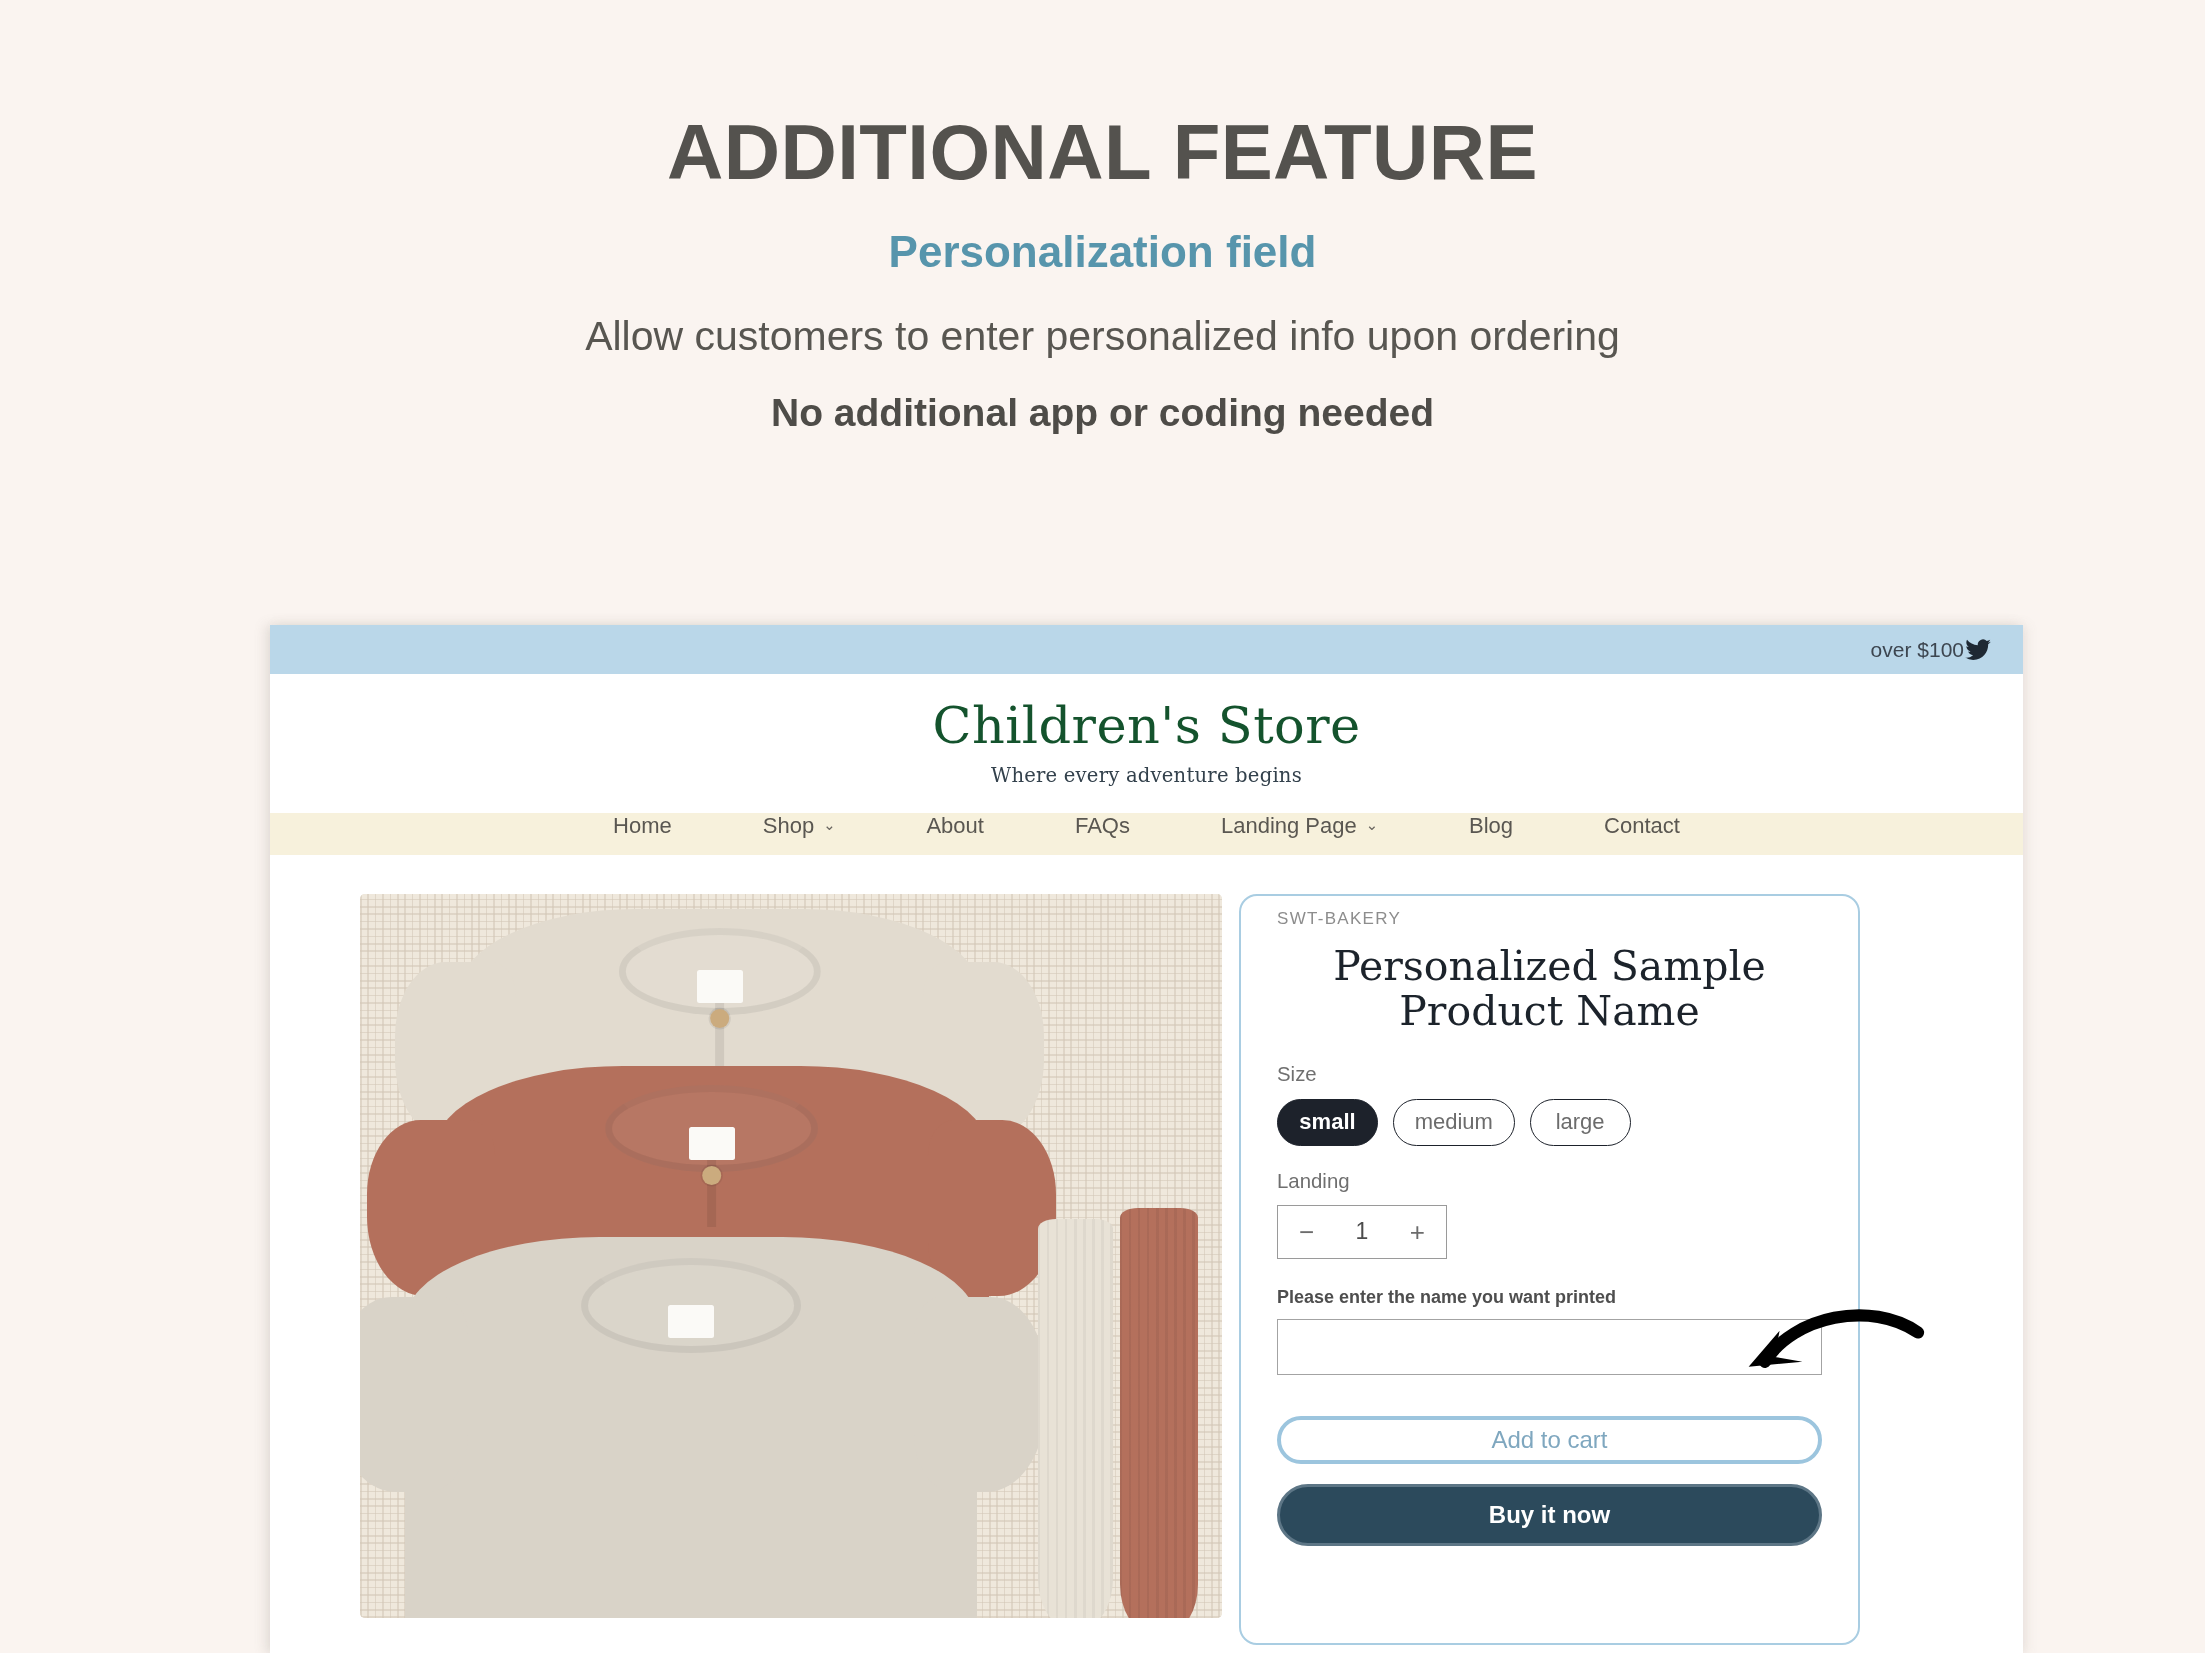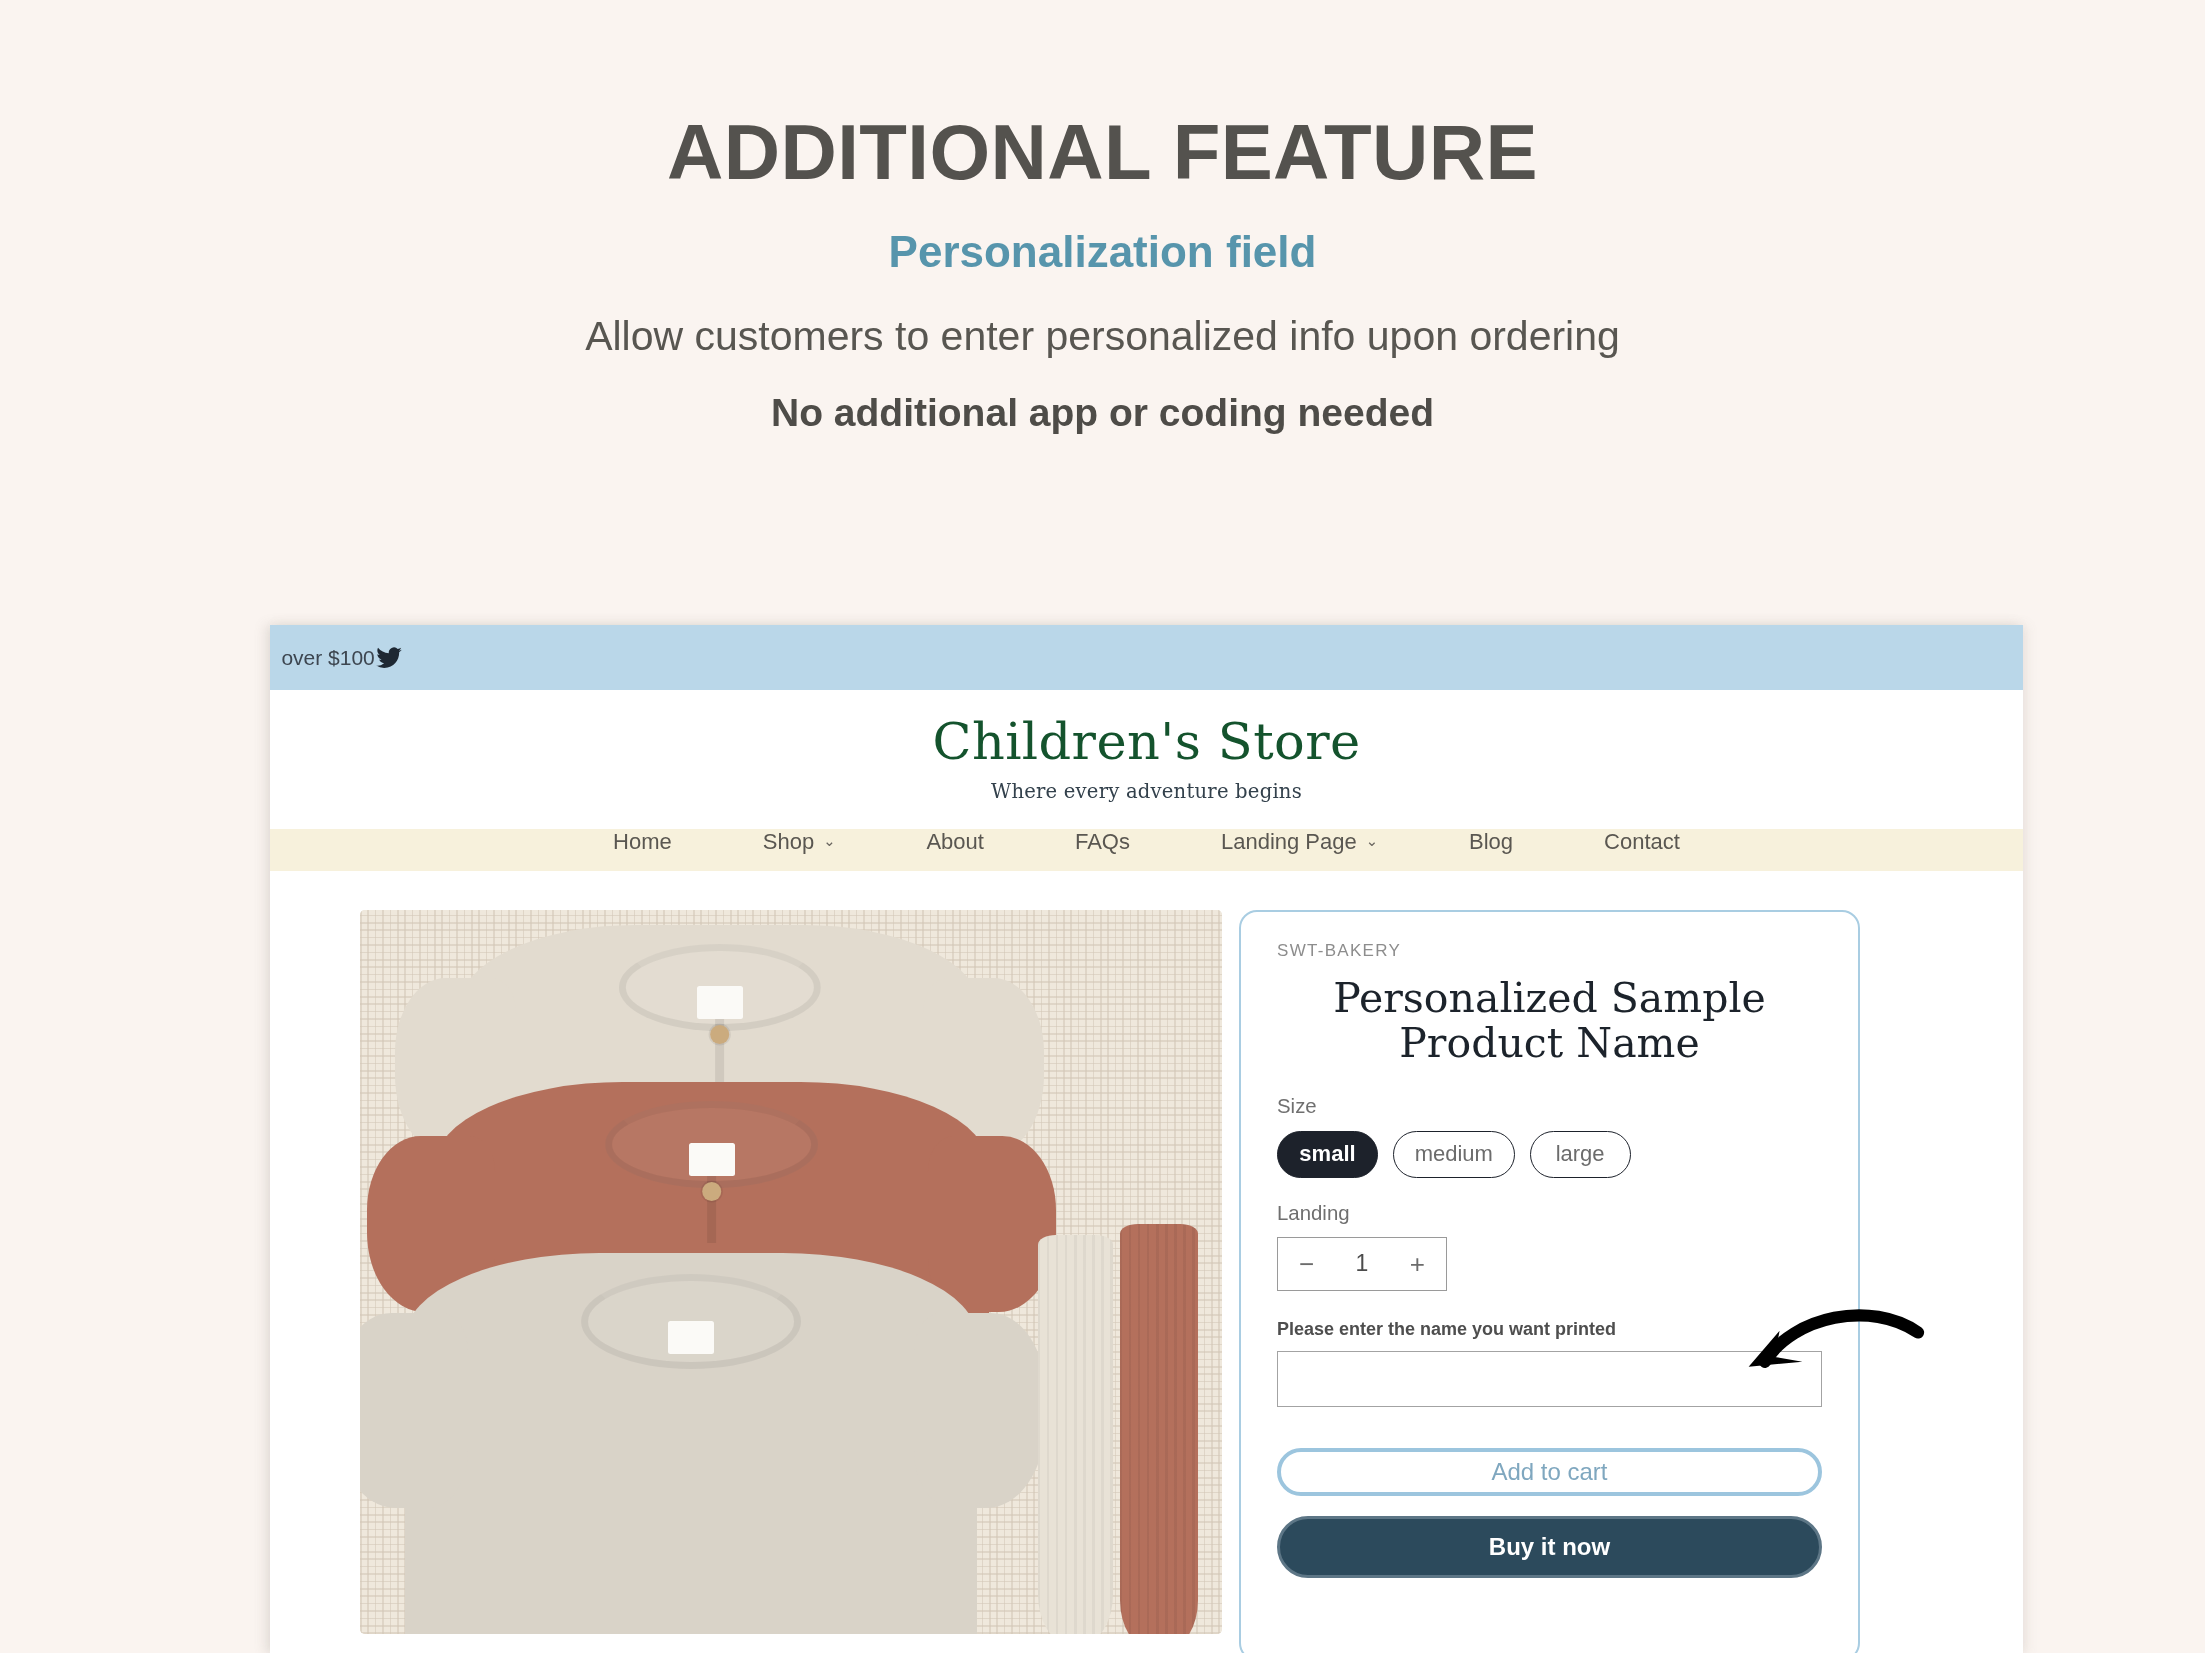--- a/index.html
+++ b/index.html
@@ -65,25 +65,25 @@
     height: 1029px;
     background: #ffffff;
     box-shadow: -4.9px 0 11.4px rgba(120,110,100,0.16),
                  4.9px 0 11.4px rgba(120,110,100,0.10);
     overflow: hidden;
   }
 
   
   .announce-bar {
     position: relative;
-    height: 65px;
+    height: 49px;
     background: #bad7e9;
     display: flex;
     align-items: center;
-    justify-content: flex-start;
+    justify-content: flex-end;
     padding: 0 31px 0 11.4px;
   }
 
   .announce-text {
     font-size: 21px;
     color: #3d4650;
     font-family: "Liberation Sans", sans-serif;
   }
 
   .twitter-icon {
@@ -261,21 +261,21 @@
 
   
   .info-col {
     width: 719px;
     padding-right: 98px;
   }
 
   .info-panel {
     border: 2.5px solid #a9cde2;
     border-radius: 18px;
-    padding: 29px 36px 0 36px;
+    padding: 13px 36px 0 36px;
     height: 751px;
     position: relative;
     background: #ffffff;
   }
 
   .vendor {
     font-size: 17px;
     letter-spacing: 1.3px;
     color: #8d8d8d;
     text-transform: uppercase;

